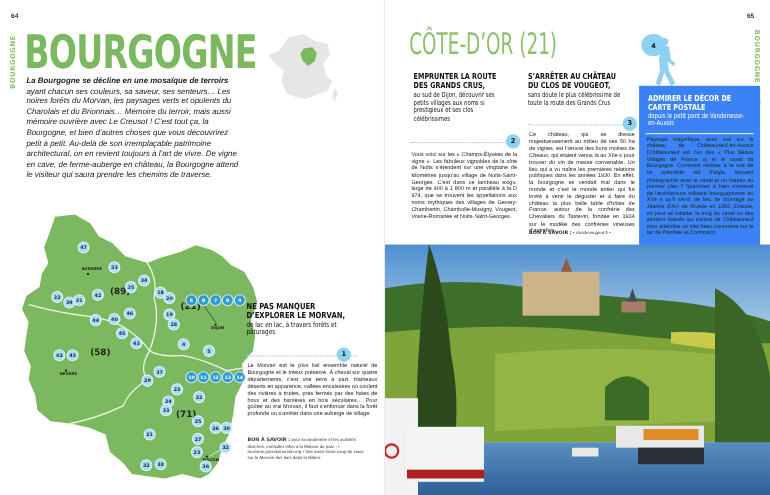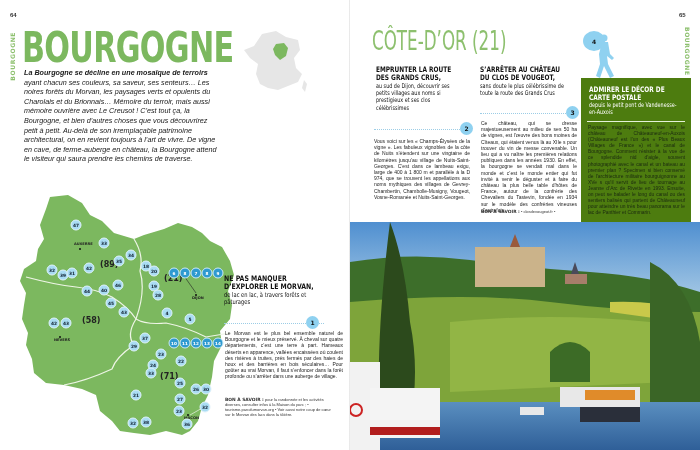--- a/index.html
+++ b/index.html
@@ -20,21 +20,21 @@
 .morvan-h{position:absolute;left:224px;top:275px;width:115px;font-family:"DejaVu Sans",sans-serif;font-weight:bold;font-size:7.6px;line-height:8px;color:#111;transform:scaleX(.82);transform-origin:left top;text-transform:uppercase}
 .morvan-s{position:absolute;left:224px;top:292px;width:120px;font-family:"DejaVu Sans",sans-serif;font-size:6.6px;line-height:7.4px;color:#111;transform:scaleX(.78);transform-origin:left top}
 .rule{position:absolute;height:0;border-top:1px dotted #9ccde6}
 .numbadge{position:absolute;width:13px;height:13px;border-radius:50%;background:#8fd1f0;color:#111;font-size:6px;font-weight:bold;text-align:center;line-height:13px;font-family:"DejaVu Sans",sans-serif}
 .body-text{position:absolute;font-size:5px;line-height:6.2px;text-align:justify;color:#222}
 .info{position:absolute;font-size:4px;line-height:5px;color:#333}
 .info b{font-family:"DejaVu Sans",sans-serif;font-weight:bold;font-size:4.4px}
 .sec-title{position:absolute;left:22px;top:27px;font-family:"DejaVu Sans",sans-serif;font-size:27px;line-height:27px;color:#8dc06e;transform:scaleX(.62);transform-origin:left top;letter-spacing:0}
 .col-h{position:absolute;font-family:"DejaVu Sans",sans-serif;font-weight:bold;font-size:7.5px;line-height:7.8px;color:#111;transform:scaleX(.78);transform-origin:left top;text-transform:uppercase}
 .col-s{position:absolute;font-family:"DejaVu Sans",sans-serif;font-size:6.4px;line-height:7.2px;color:#111;transform:scaleX(.76);transform-origin:left top}
-.greenbox{position:absolute;left:231px;top:78px;width:110px;height:155px;background:#4d7c0f}
+.greenbox{position:absolute;left:231px;top:78px;width:110px;height:155px;background:#3b82f6}
 .gb-h{position:absolute;left:8px;top:8px;width:120px;font-family:"DejaVu Sans",sans-serif;font-weight:bold;font-size:7.5px;line-height:7.8px;color:#fff;transform:scaleX(.78);transform-origin:left top;text-transform:uppercase}
 .gb-s{position:absolute;left:8px;top:24px;width:120px;font-family:"DejaVu Sans",sans-serif;font-size:6.4px;line-height:7.2px;color:#fff;transform:scaleX(.76);transform-origin:left top}
 .gb-rule{position:absolute;left:6px;top:43px;width:98px;border-top:1px solid #e4f1d8}
 .gb-text{position:absolute;left:7px;top:47px;width:97px;font-size:4.9px;line-height:6.1px;text-align:justify;color:#1b2a10}
 .hiker{position:absolute;left:230px;top:28px;width:40px;height:52px}
 .photo{position:absolute;left:0;top:222px;width:350px;height:228px;overflow:hidden}
 </style>
 </head>
 <body>
 

